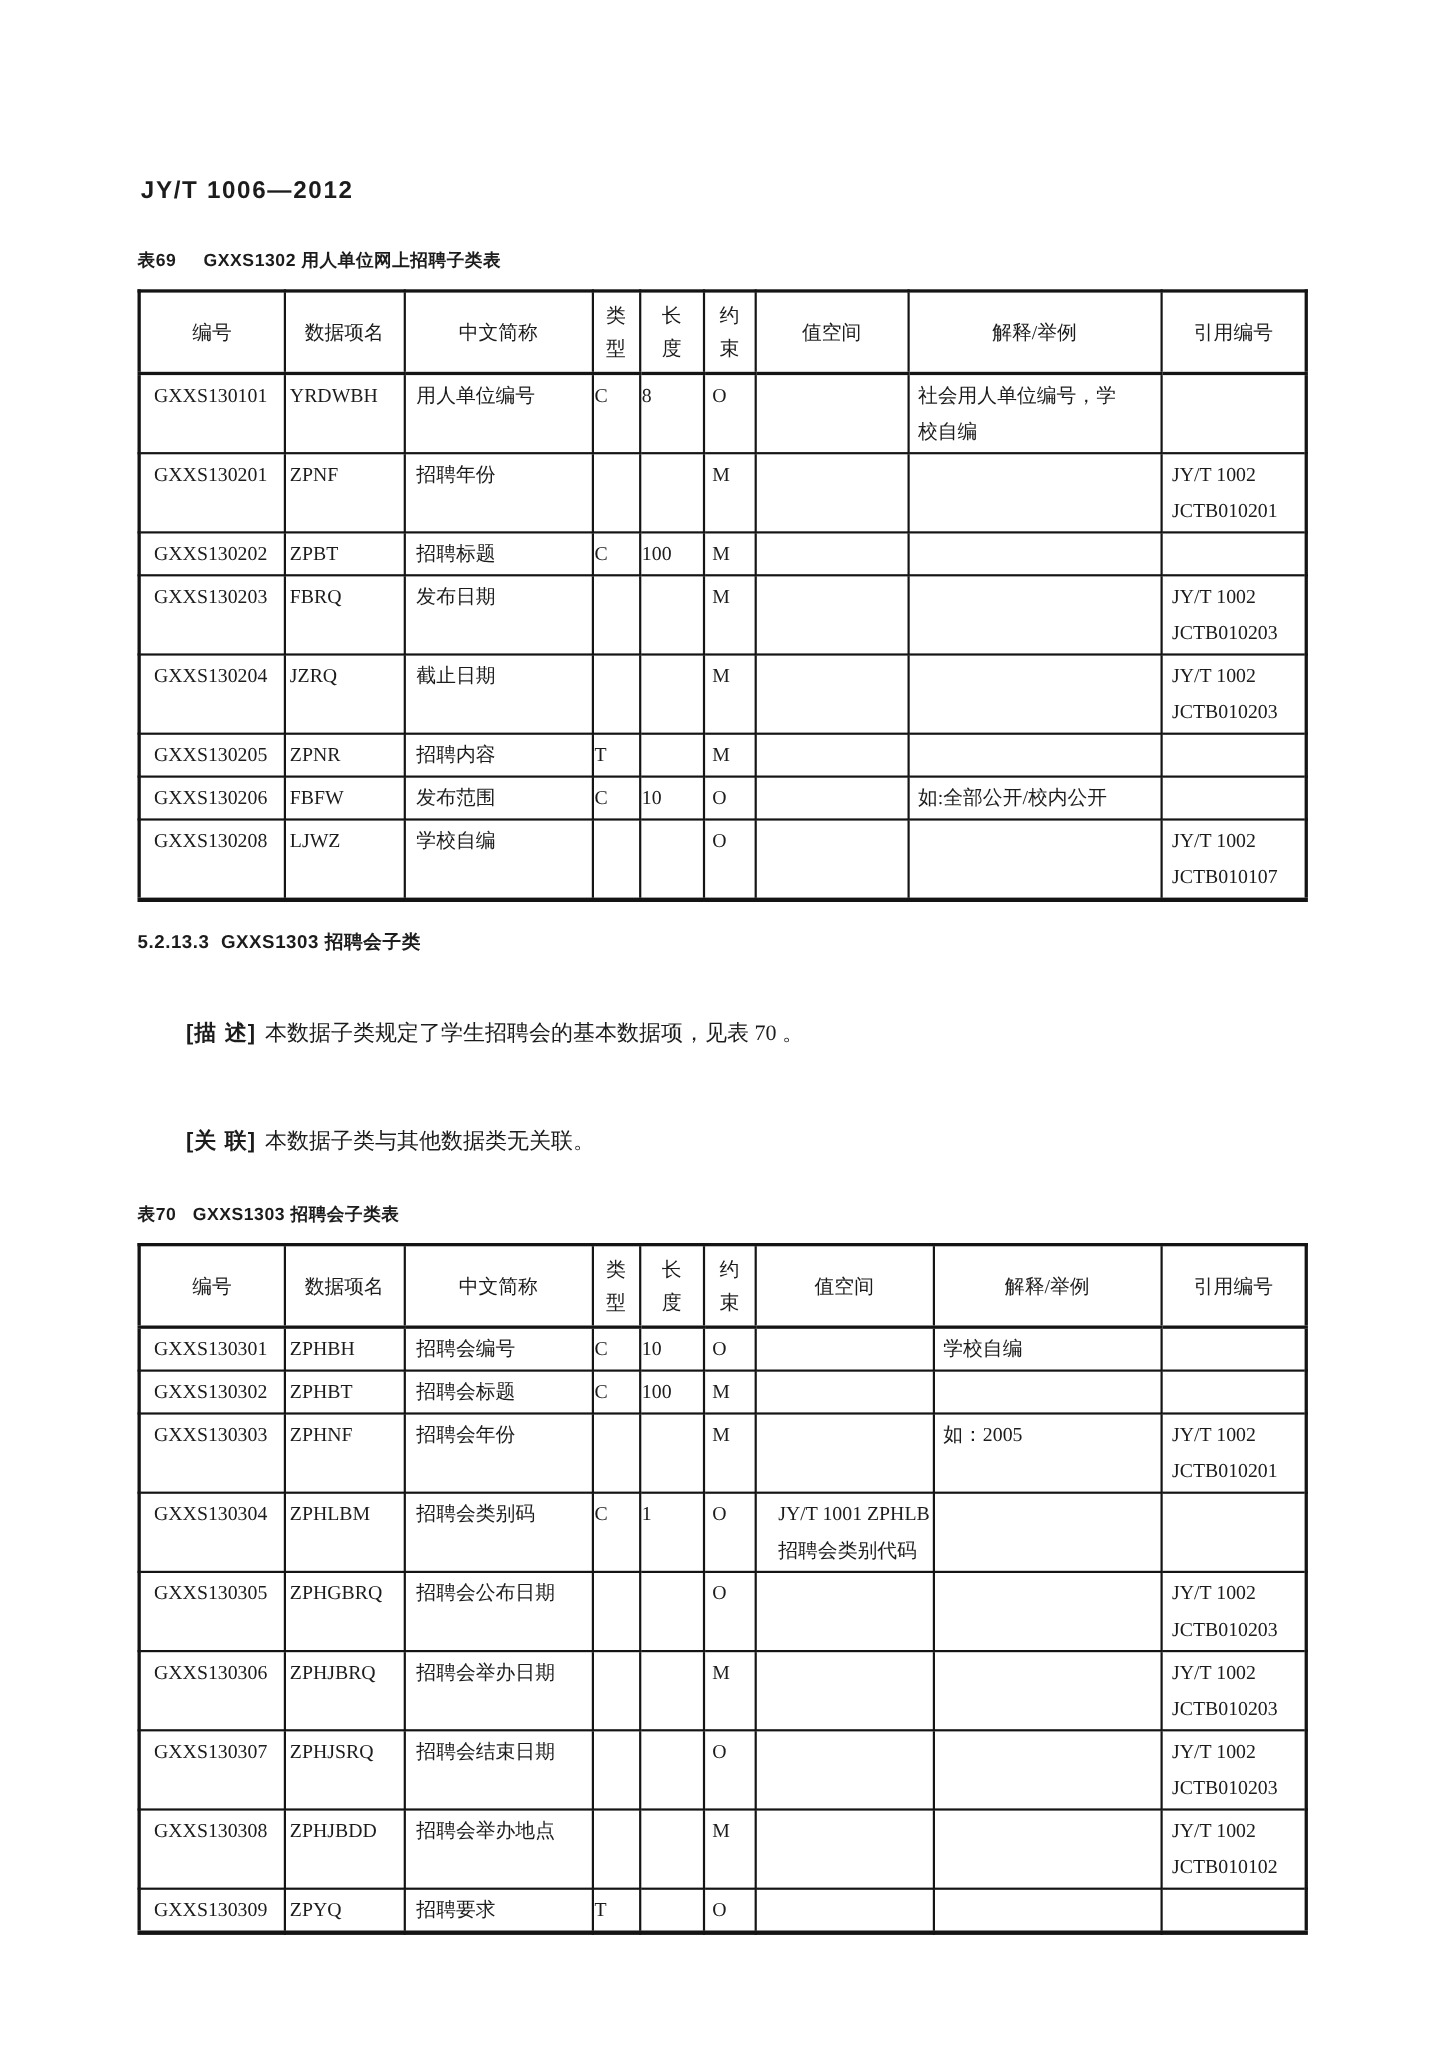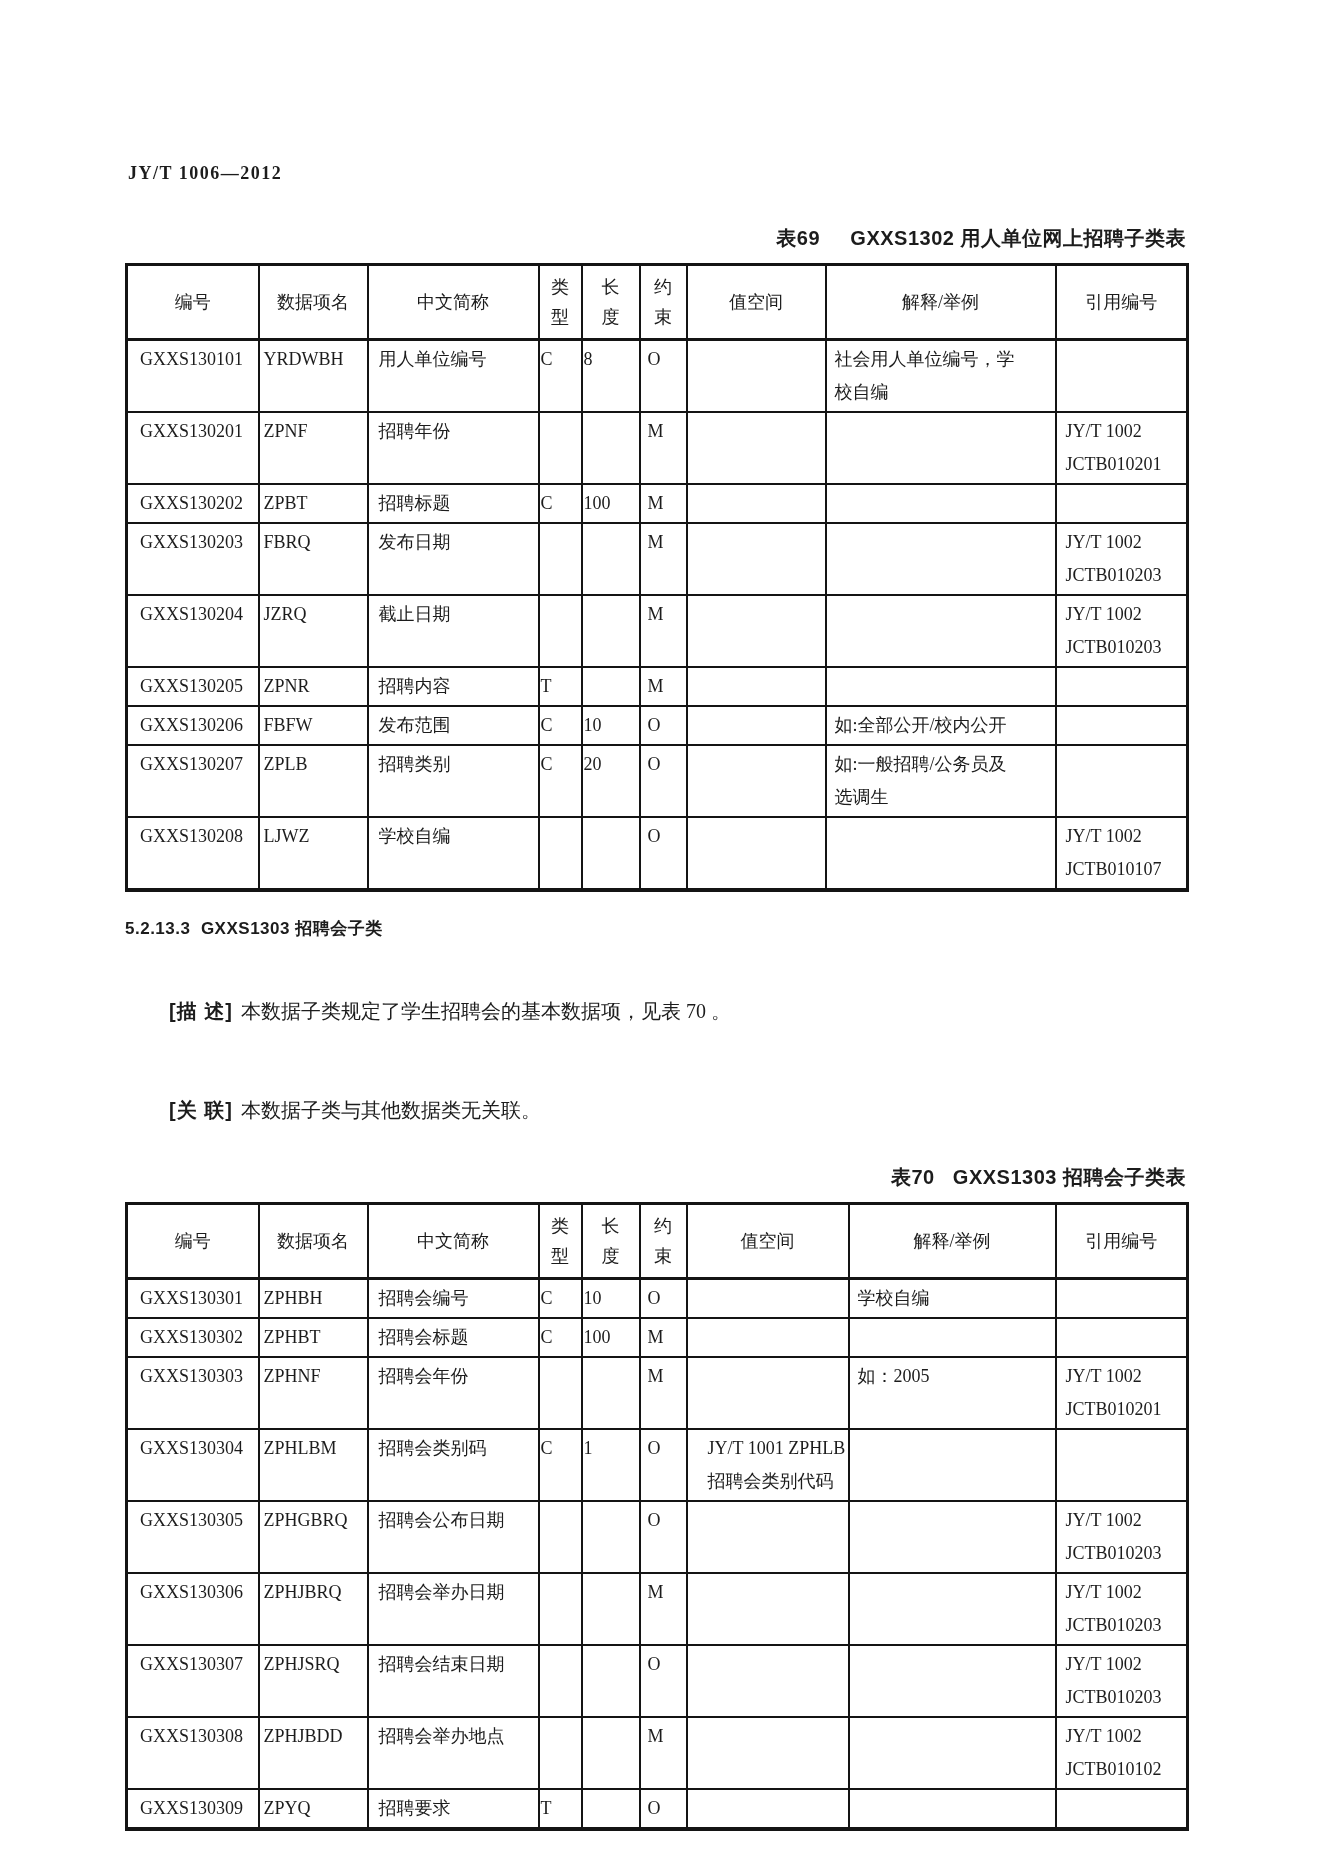--- a/index.html
+++ b/index.html
@@ -15,34 +15,34 @@
     font-family: "Liberation Serif", serif;
     position: relative;
   }
   .content {
     margin-left: 125px;
     width: 1061px;
   }
   .doc-number {
     margin-top: 161px;
     margin-left: 3px;
-    font-family: Liberation Serif, serif;
+    font-family: Liberation Sans, sans-serif;
     font-weight: bold;
-    font-size: 18px;
+    font-size: 22px;
     letter-spacing: 1.5px;
     line-height: 24px;
     white-space: pre-wrap;
   }
   .table-title {
     margin-top: 40px;
     font-family: "Liberation Sans", sans-serif;
     font-weight: bold;
-    font-size: 20px;
+    font-size: 16px;
     line-height: 26px;
-    text-align: right;
+    text-align: left;
     white-space: pre-wrap;
     letter-spacing: 0.5px;
   }
   .table-title.t70 { margin-top: 4px; }
   table.data-table {
     margin-top: 12px;
     border-collapse: collapse;
     table-layout: fixed;
     width: 1061px;
     border: 3px solid #141414;
@@ -217,32 +217,20 @@
           <td class="c1">FBFW</td>
           <td class="c2">发布范围</td>
           <td class="c3">C</td>
           <td class="c4">10</td>
           <td class="c5">O</td>
           <td class="c6"></td>
           <td class="c7">如:全部公开/校内公开</td>
           <td class="c8"></td>
         </tr>
         <tr>
-          <td class="c0">GXXS130207</td>
-          <td class="c1">ZPLB</td>
-          <td class="c2">招聘类别</td>
-          <td class="c3">C</td>
-          <td class="c4">20</td>
-          <td class="c5">O</td>
-          <td class="c6"></td>
-          <td class="c7">如:一般招聘/公务员及
-选调生</td>
-          <td class="c8"></td>
-        </tr>
-        <tr>
           <td class="c0">GXXS130208</td>
           <td class="c1">LJWZ</td>
           <td class="c2">学校自编</td>
           <td class="c3"></td>
           <td class="c4"></td>
           <td class="c5">O</td>
           <td class="c6"></td>
           <td class="c7"></td>
           <td class="c8">JY/T 1002
 JCTB010107</td>

